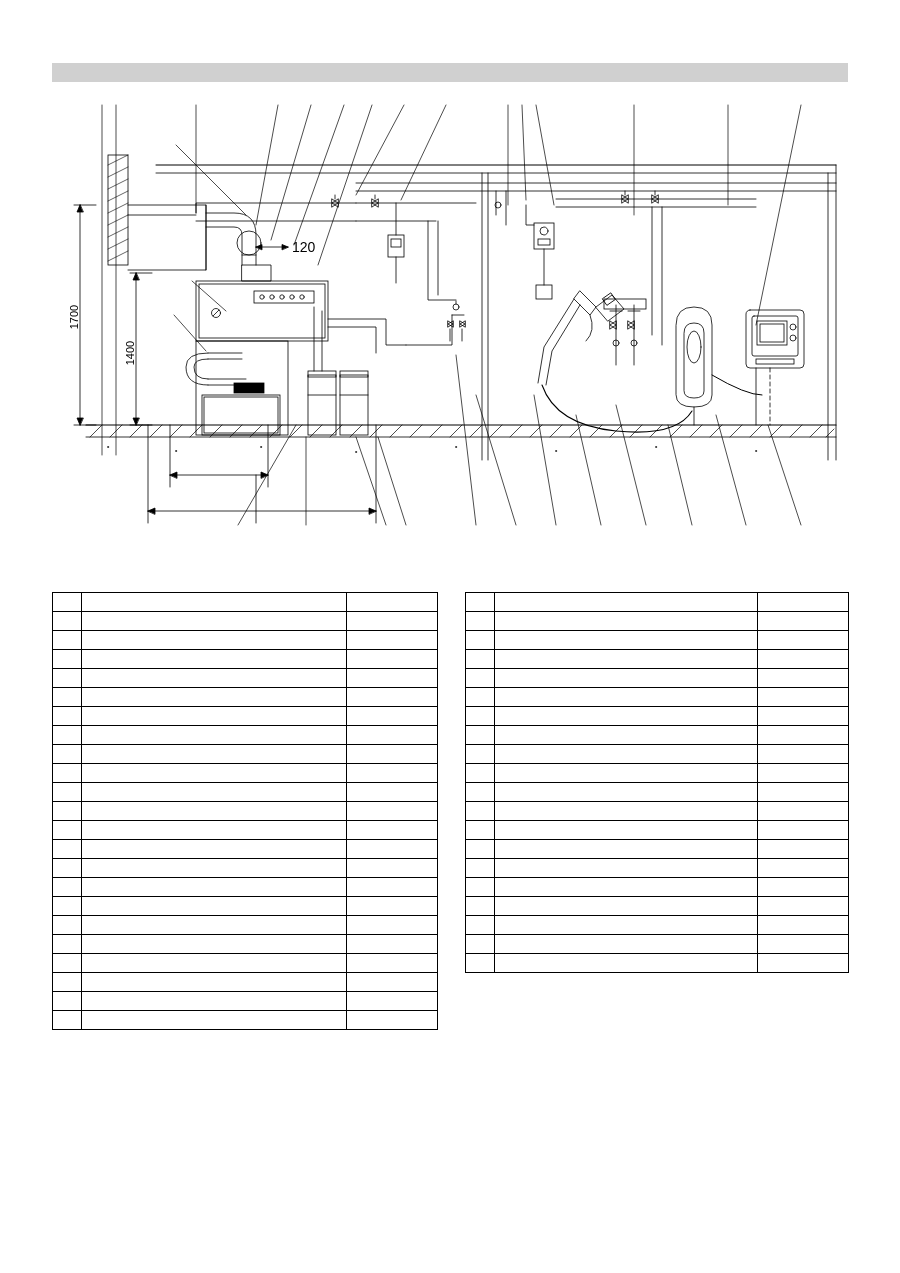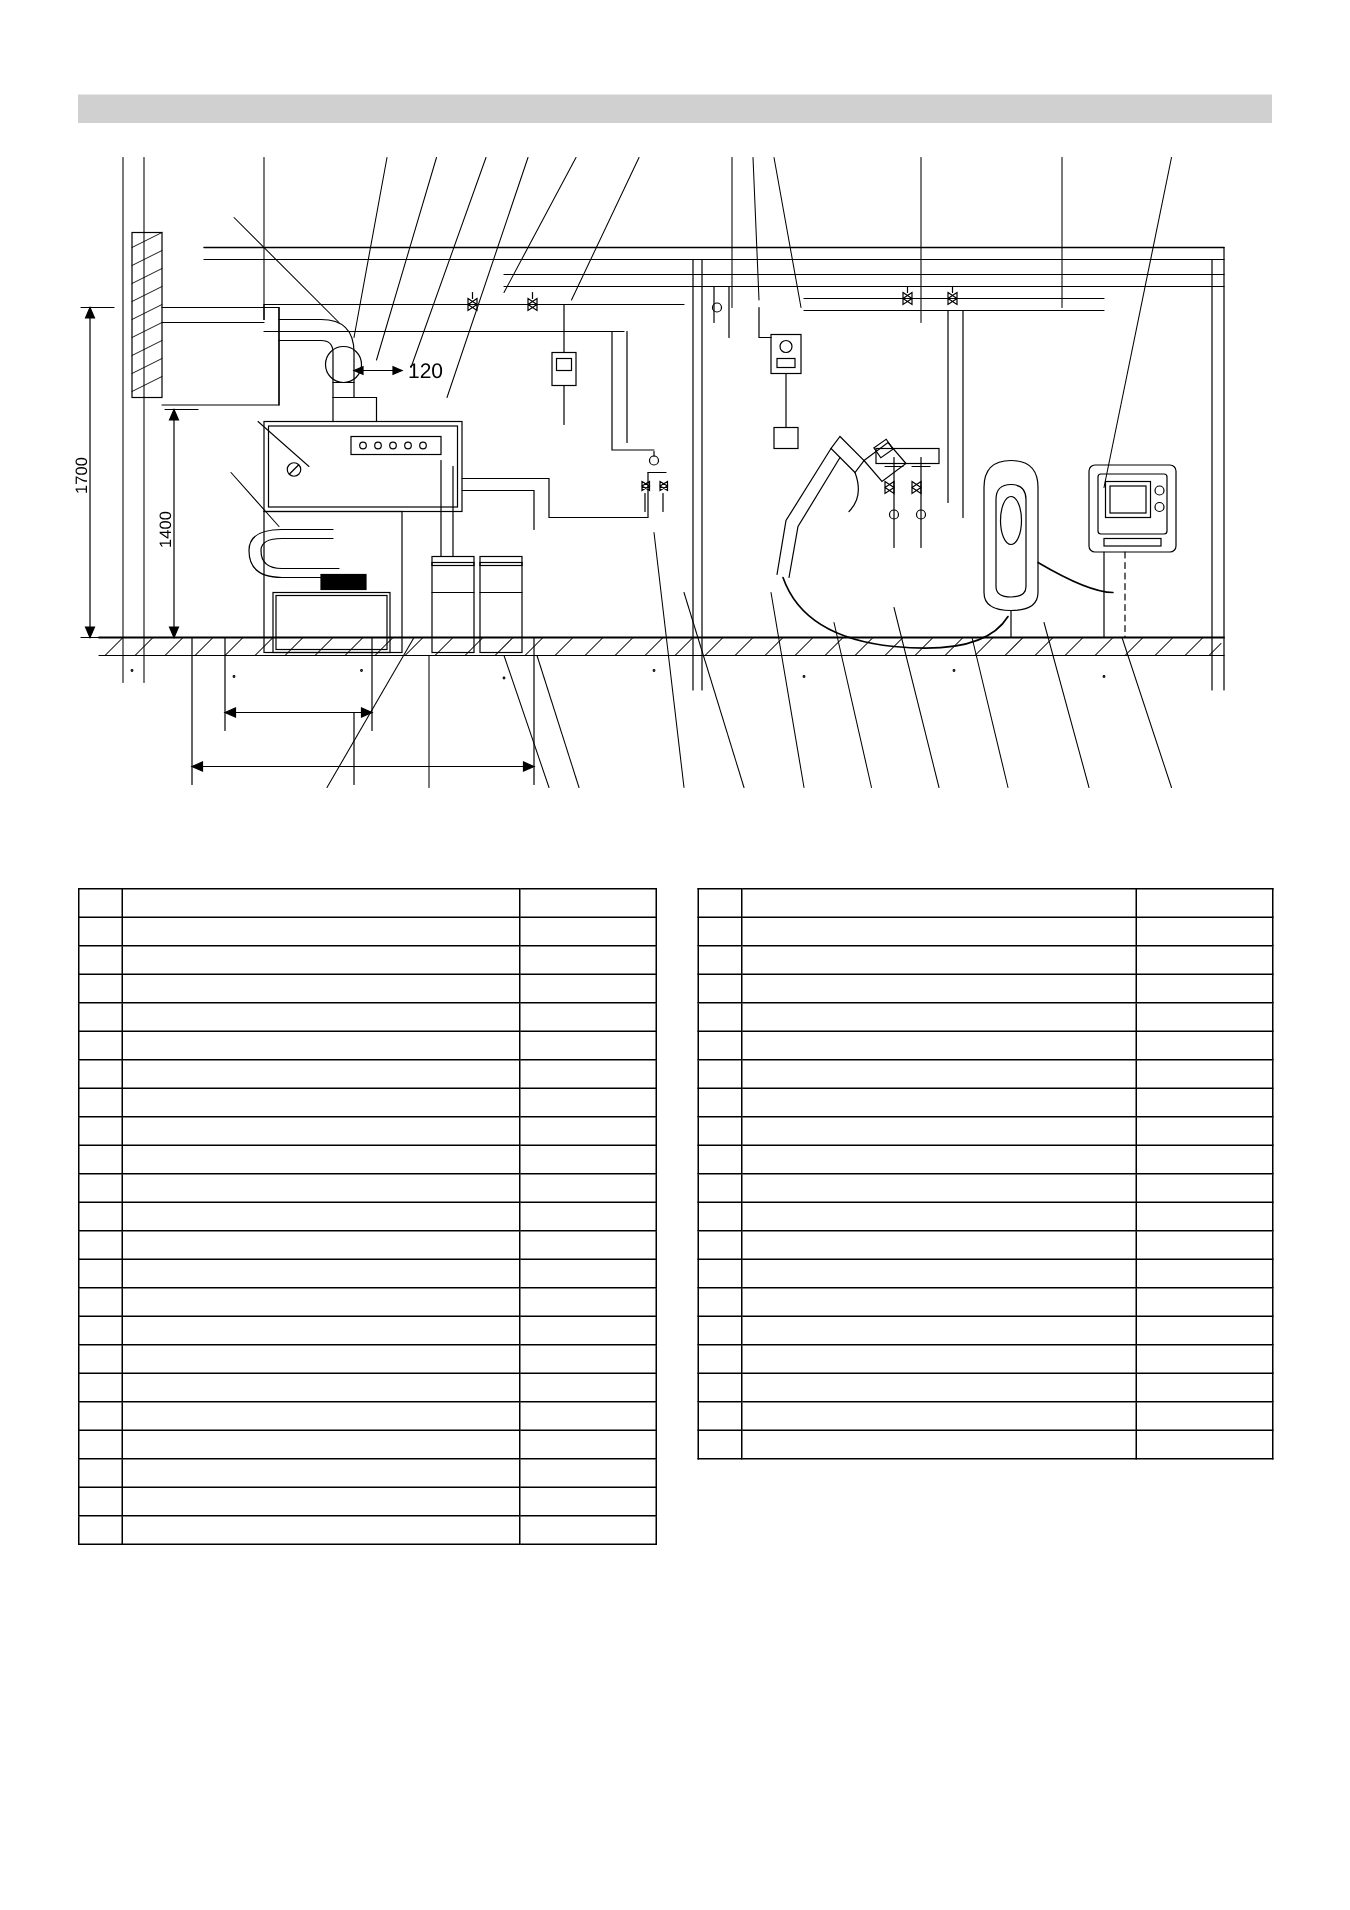--- a/index.html
+++ b/index.html
@@ -14,21 +14,21 @@
   .page{position:absolute;left:0;top:0;width:900px;height:1273px;}
 
   
   .header-bar{
     position:absolute;left:52px;top:63px;width:796px;height:19px;
     background:#d0d0d0;
   }
 
   
   .drawing{
-    position:absolute;left:36px;top:95px;width:796px;height:470px;
+    position:absolute;left:56px;top:95px;width:796px;height:470px;
   }
   .drawing svg{display:block;}
 
   
   .legend{
     position:absolute;
     border-collapse:collapse;
     font-size:8px;
   }
   .legend td{

